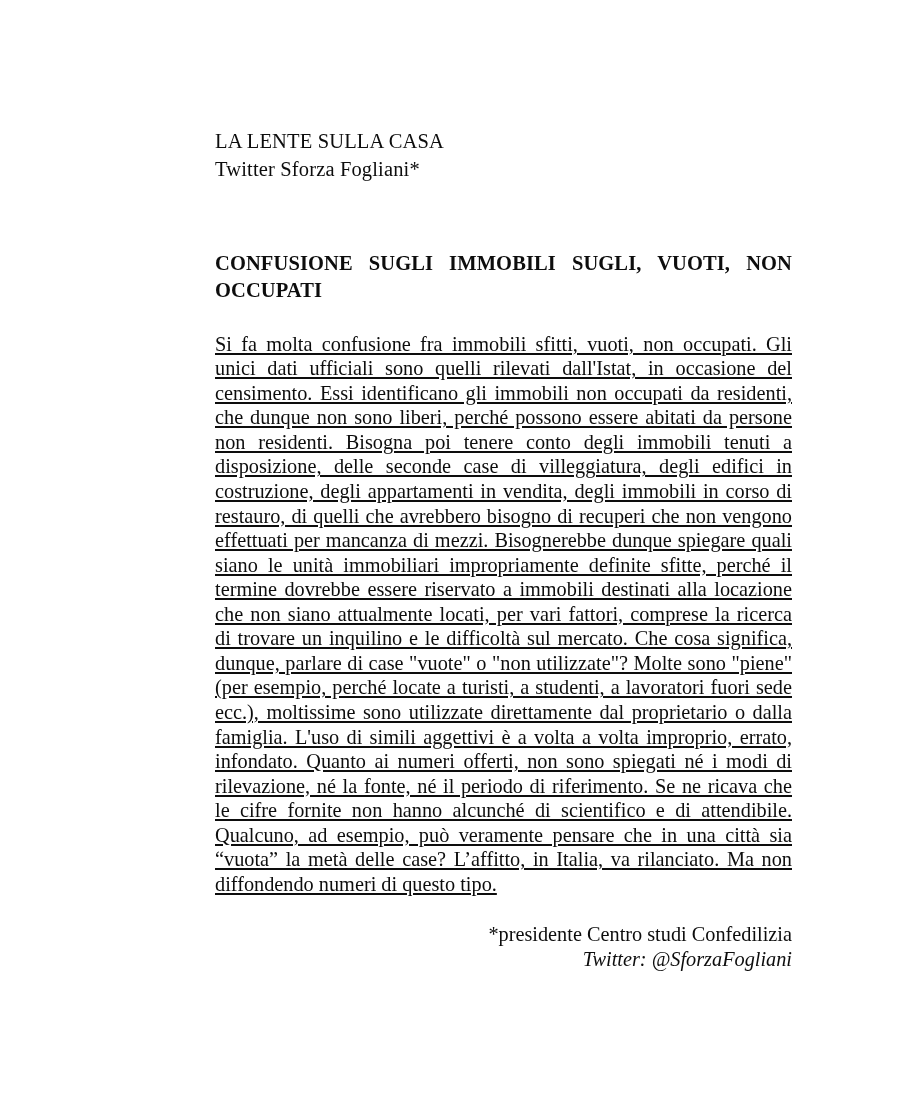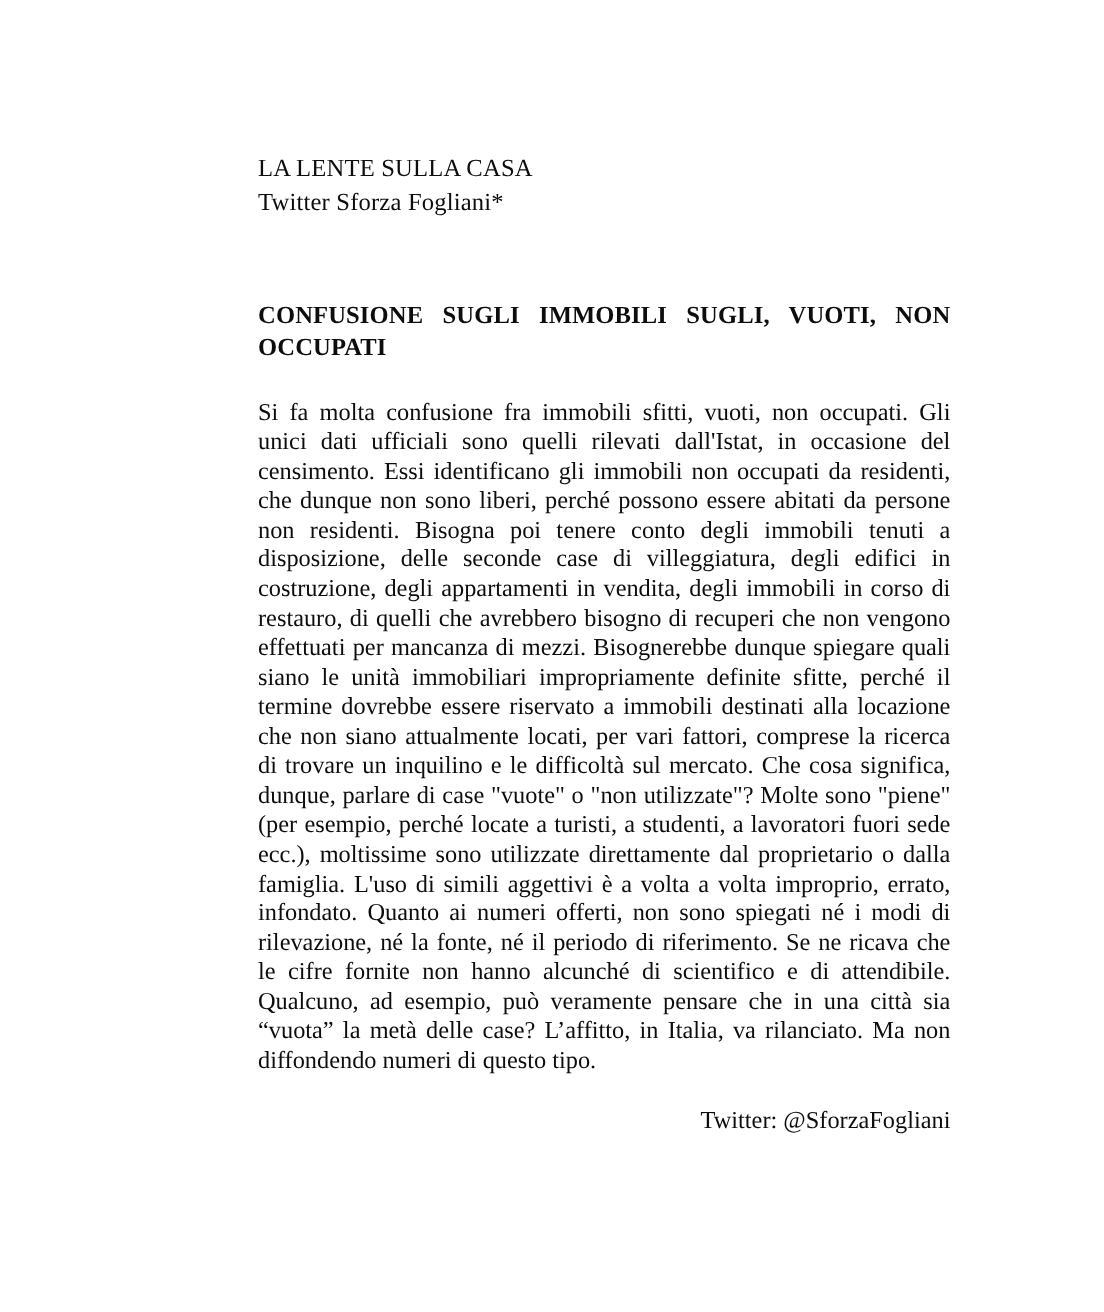--- a/index.html
+++ b/index.html
@@ -56,50 +56,53 @@
   }
 
   
   .article-body {
     margin-top: 29px;
     font-size: 20.3px;
     line-height: 24.55px;
     text-align: justify;
     text-align-last: left;
     hyphens: none;
+    text-decoration: underline;
   }
   .article-body p { margin: 0; }
 
   
   .signature {
     margin-top: 26px;
     text-align: right;
     font-size: 20.3px;
     line-height: 24.6px;
   }
   .signature .affiliation { display: block; }
   .signature .social {
     display: block;
+    font-style: italic;
   }
 </style>
 </head>
 <body>
 
 <div class="page">
   <div class="column">
 
     <div class="masthead">
       <span class="kicker">LA LENTE SULLA CASA</span>
       <span class="byline">Twitter Sforza Fogliani*</span>
     </div>
 
     <h1 class="article-heading">CONFUSIONE SUGLI IMMOBILI SUGLI, VUOTI, NON OCCUPATI</h1>
 
     <div class="article-body">
       <p>Si fa molta confusione fra immobili sfitti, vuoti, non occupati. Gli unici dati ufficiali sono quelli rilevati dall'Istat, in occasione del censimento. Essi identificano gli immobili non occupati da residenti, che dunque non sono liberi, perché possono essere abitati da persone non residenti. Bisogna poi tenere conto degli immobili tenuti a disposizione, delle seconde case di villeggiatura, degli edifici in costruzione, degli appartamenti in vendita, degli immobili in corso di restauro, di quelli che avrebbero bisogno di recuperi che non vengono effettuati per mancanza di mezzi. Bisognerebbe dunque spiegare quali siano le unità immobiliari impropriamente definite sfitte, perché il termine dovrebbe essere riservato a immobili destinati alla locazione che non siano attualmente locati, per vari fattori, comprese la ricerca di trovare un inquilino e le difficoltà sul mercato. Che cosa significa, dunque, parlare di case "vuote" o "non utilizzate"? Molte sono "piene" (per esempio, perché locate a turisti, a studenti, a lavoratori fuori sede ecc.), moltissime sono utilizzate direttamente dal proprietario o dalla famiglia. L'uso  di simili aggettivi è a volta a volta improprio, errato, infondato. Quanto ai numeri offerti, non sono spiegati né i modi di rilevazione, né la fonte, né il periodo di riferimento. Se ne ricava che le cifre fornite non hanno alcunché di scientifico e di attendibile. Qualcuno, ad esempio, può veramente pensare che in una città sia “vuota” la metà delle case? L’affitto, in Italia, va rilanciato. Ma non diffondendo numeri di questo tipo.</p>
     </div>
 
     <div class="signature">
+      <span class="affiliation">*presidente Centro studi Confedilizia</span>
       <span class="social">Twitter: @SforzaFogliani</span>
     </div>
 
   </div>
 </div>
 
 </body></html>

